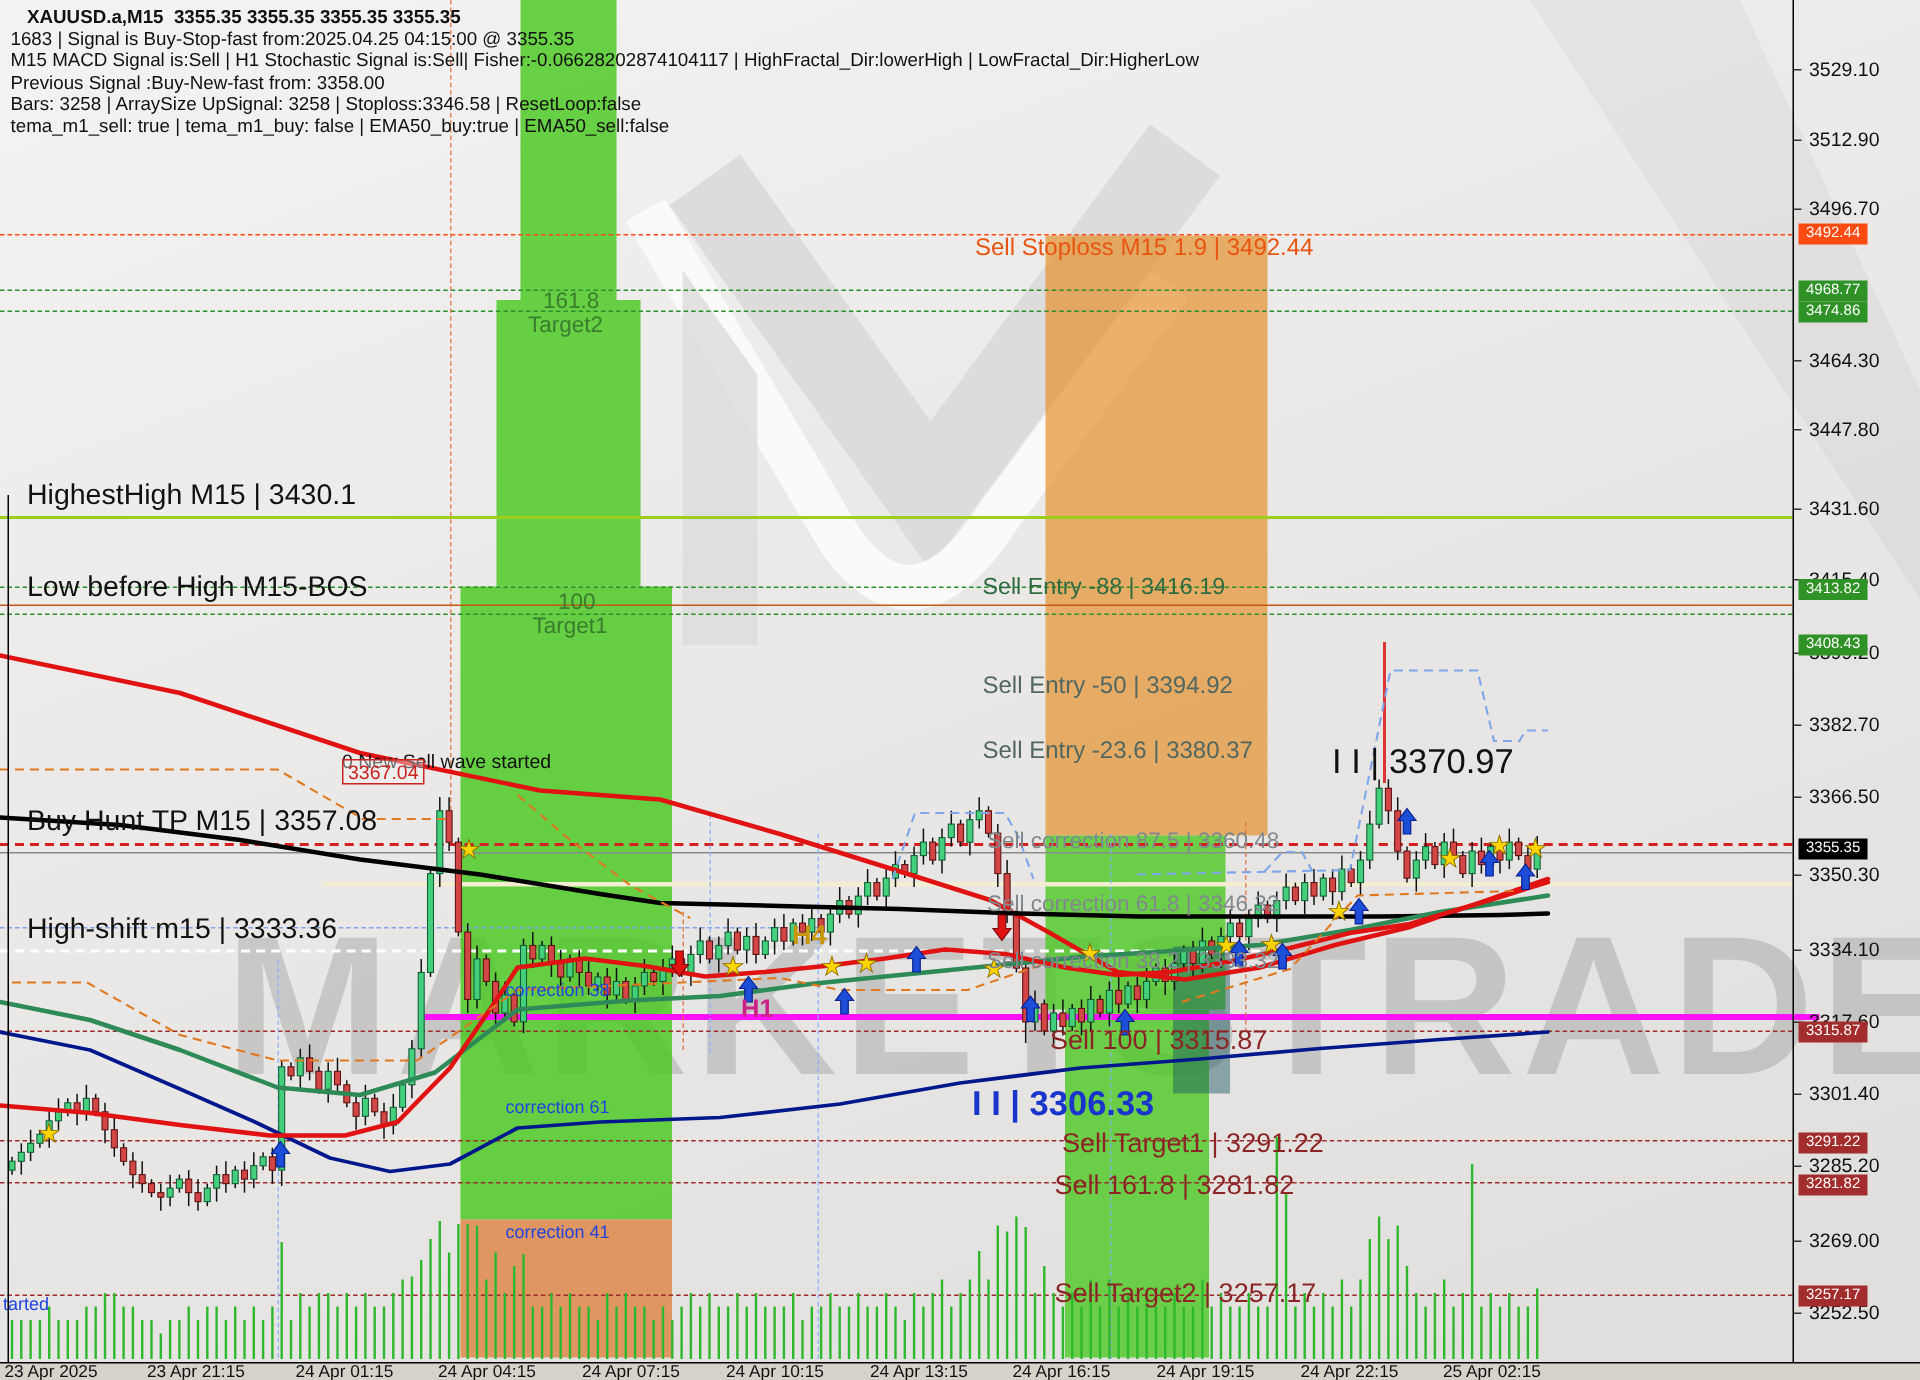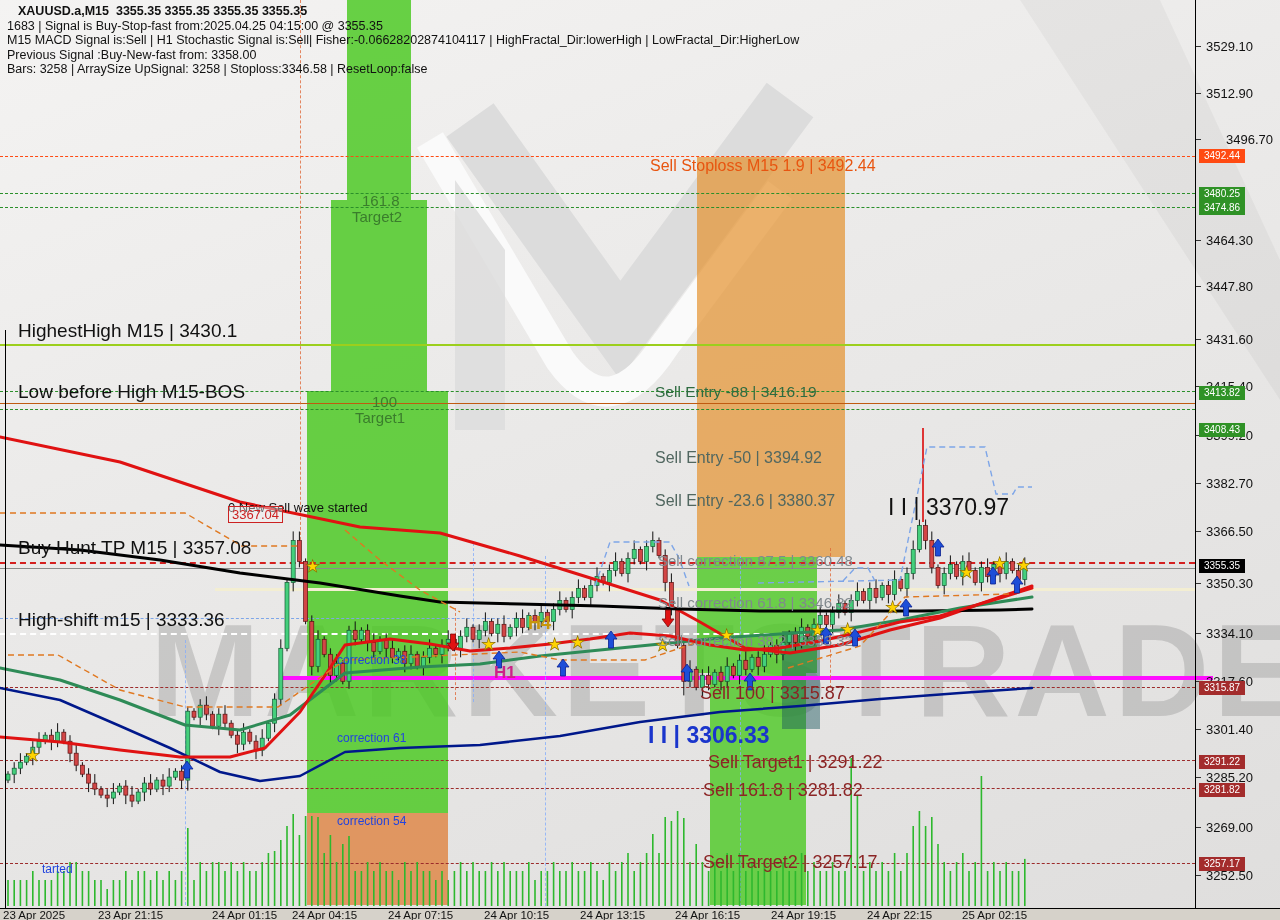--- a/index.html
+++ b/index.html
@@ -653,41 +653,42 @@
       <div class="lbl c-corr" style="left: 658px; top: 594px;">Sell correction 61.8 | 3346.32</div>
       <div class="lbl c-big" style="left: 18px; top: 609px;">High-shift m15 | 3333.36</div>
       <div class="lbl c-corr" style="left: 658px; top: 632px;">Sell correction 38.2 | 3333.32</div>
       <div class="lbl c-blue" style="left: 337px; top: 653px;">correction 38</div>
       <div class="lbl c-h1" style="left: 494px; top: 663px;">H1</div>
       <div class="lbl c-darkred" style="left: 700px; top: 683px;">Sell 100 | 3315.87</div>
       <div class="lbl c-bigblue" style="left: 648px; top: 722px;">I I | 3306.33</div>
       <div class="lbl c-blue" style="left: 337px; top: 731px;">correction 61</div>
       <div class="lbl c-darkred" style="left: 708px; top: 752px;">Sell Target1 | 3291.22</div>
       <div class="lbl c-darkred" style="left: 703px; top: 780px;">Sell 161.8 | 3281.82</div>
-      <div class="lbl c-blue" style="left: 337px; top: 814px;">correction 54</div>
+      <div class="lbl c-blue" style="left: 337px; top: 814px;">correction 41</div>
       <div class="lbl c-darkred" style="left: 703px; top: 852px;">Sell Target2 | 3257.17</div>
-      <div class="lbl c-blue" style="left: 2px; top: 862px; margin-left: 40px;">tarted</div>
+      <div class="lbl c-blue" style="left: 2px; top: 862px;">tarted</div>
     </div>
   <div class="abs" id="leftBorder"></div>
 
   <div class="abs" style="left:18px;top:4px">
     <div class="info b">XAUUSD.a,M15  3355.35 3355.35 3355.35 3355.35</div>
     <div class="info" style="margin-left:-11px">1683 | Signal is Buy-Stop-fast from:2025.04.25 04:15:00 @ 3355.35</div>
     <div class="info" style="margin-left:-11px">M15 MACD Signal is:Sell | H1 Stochastic Signal is:Sell| Fisher:-0.06628202874104117 | HighFractal_Dir:lowerHigh | LowFractal_Dir:HigherLow</div>
     <div class="info" style="margin-left:-11px">Previous Signal :Buy-New-fast from: 3358.00</div>
     <div class="info" style="margin-left:-11px">Bars: 3258 | ArraySize UpSignal: 3258 | Stoploss:3346.58 | ResetLoop:false</div>
+    <div class="info" style="margin-left:-11px">tema_m1_sell: true | tema_m1_buy: false | EMA50_buy:true | EMA50_sell:false</div>
   </div>
 
   <div class="abs" id="priceAxis">
       <div class="ptickmark" style="top: 46px;"></div>
       <div class="ptick" style="top: 46px;">3529.10</div>
       <div class="ptickmark" style="top: 93px;"></div>
       <div class="ptick" style="top: 93px;">3512.90</div>
       <div class="ptickmark" style="top: 139px;"></div>
-      <div class="ptick" style="top: 139px; margin-left: 20px;">3496.70</div>
+      <div class="ptick" style="top: 139px;">3496.70</div>
       <div class="ptickmark" style="top: 240px;"></div>
       <div class="ptick" style="top: 240px;">3464.30</div>
       <div class="ptickmark" style="top: 286px;"></div>
       <div class="ptick" style="top: 286px;">3447.80</div>
       <div class="ptickmark" style="top: 339px;"></div>
       <div class="ptick" style="top: 339px;">3431.60</div>
       <div class="ptickmark" style="top: 386px;"></div>
       <div class="ptick" style="top: 386px;">3415.40</div>
       <div class="ptickmark" style="top: 435px;"></div>
       <div class="ptick" style="top: 435px;">3399.20</div>
@@ -703,35 +704,35 @@
       <div class="ptick" style="top: 681px;">3317.60</div>
       <div class="ptickmark" style="top: 729px;"></div>
       <div class="ptick" style="top: 729px;">3301.40</div>
       <div class="ptickmark" style="top: 777px;"></div>
       <div class="ptick" style="top: 777px;">3285.20</div>
       <div class="ptickmark" style="top: 827px;"></div>
       <div class="ptick" style="top: 827px;">3269.00</div>
       <div class="ptickmark" style="top: 875px;"></div>
       <div class="ptick" style="top: 875px;">3252.50</div>
       <div class="badge stop" style="top: 156px;">3492.44</div>
-      <div class="badge green" style="top: 194px;">3480.25</div>
+      <div class="badge green" style="top: 194px;">4968.77</div>
       <div class="badge green" style="top: 208px;">3474.86</div>
       <div class="badge green" style="top: 393px;">3413.82</div>
       <div class="badge green" style="top: 430px;">3408.43</div>
       <div class="badge black" style="top: 566px;">3355.35</div>
       <div class="badge darkred" style="top: 688px;">3315.87</div>
       <div class="badge darkred" style="top: 762px;">3291.22</div>
       <div class="badge darkred" style="top: 790px;">3281.82</div>
       <div class="badge darkred" style="top: 864px;">3257.17</div>
     </div>
 
   <div class="abs" id="timeAxis">
       <div class="ttick" style="left: 3px;">23 Apr 2025</div>
       <div class="ttick" style="left: 98px;">23 Apr 21:15</div>
-      <div class="ttick" style="left: 212px;">24 Apr 01:15</div>
+      <div class="ttick" style="left: 197px;">24 Apr 01:15</div>
       <div class="ttick" style="left: 292px;">24 Apr 04:15</div>
       <div class="ttick" style="left: 388px;">24 Apr 07:15</div>
       <div class="ttick" style="left: 484px;">24 Apr 10:15</div>
       <div class="ttick" style="left: 580px;">24 Apr 13:15</div>
       <div class="ttick" style="left: 675px;">24 Apr 16:15</div>
       <div class="ttick" style="left: 771px;">24 Apr 19:15</div>
       <div class="ttick" style="left: 867px;">24 Apr 22:15</div>
       <div class="ttick" style="left: 962px;">25 Apr 02:15</div>
     </div>
 </div>

